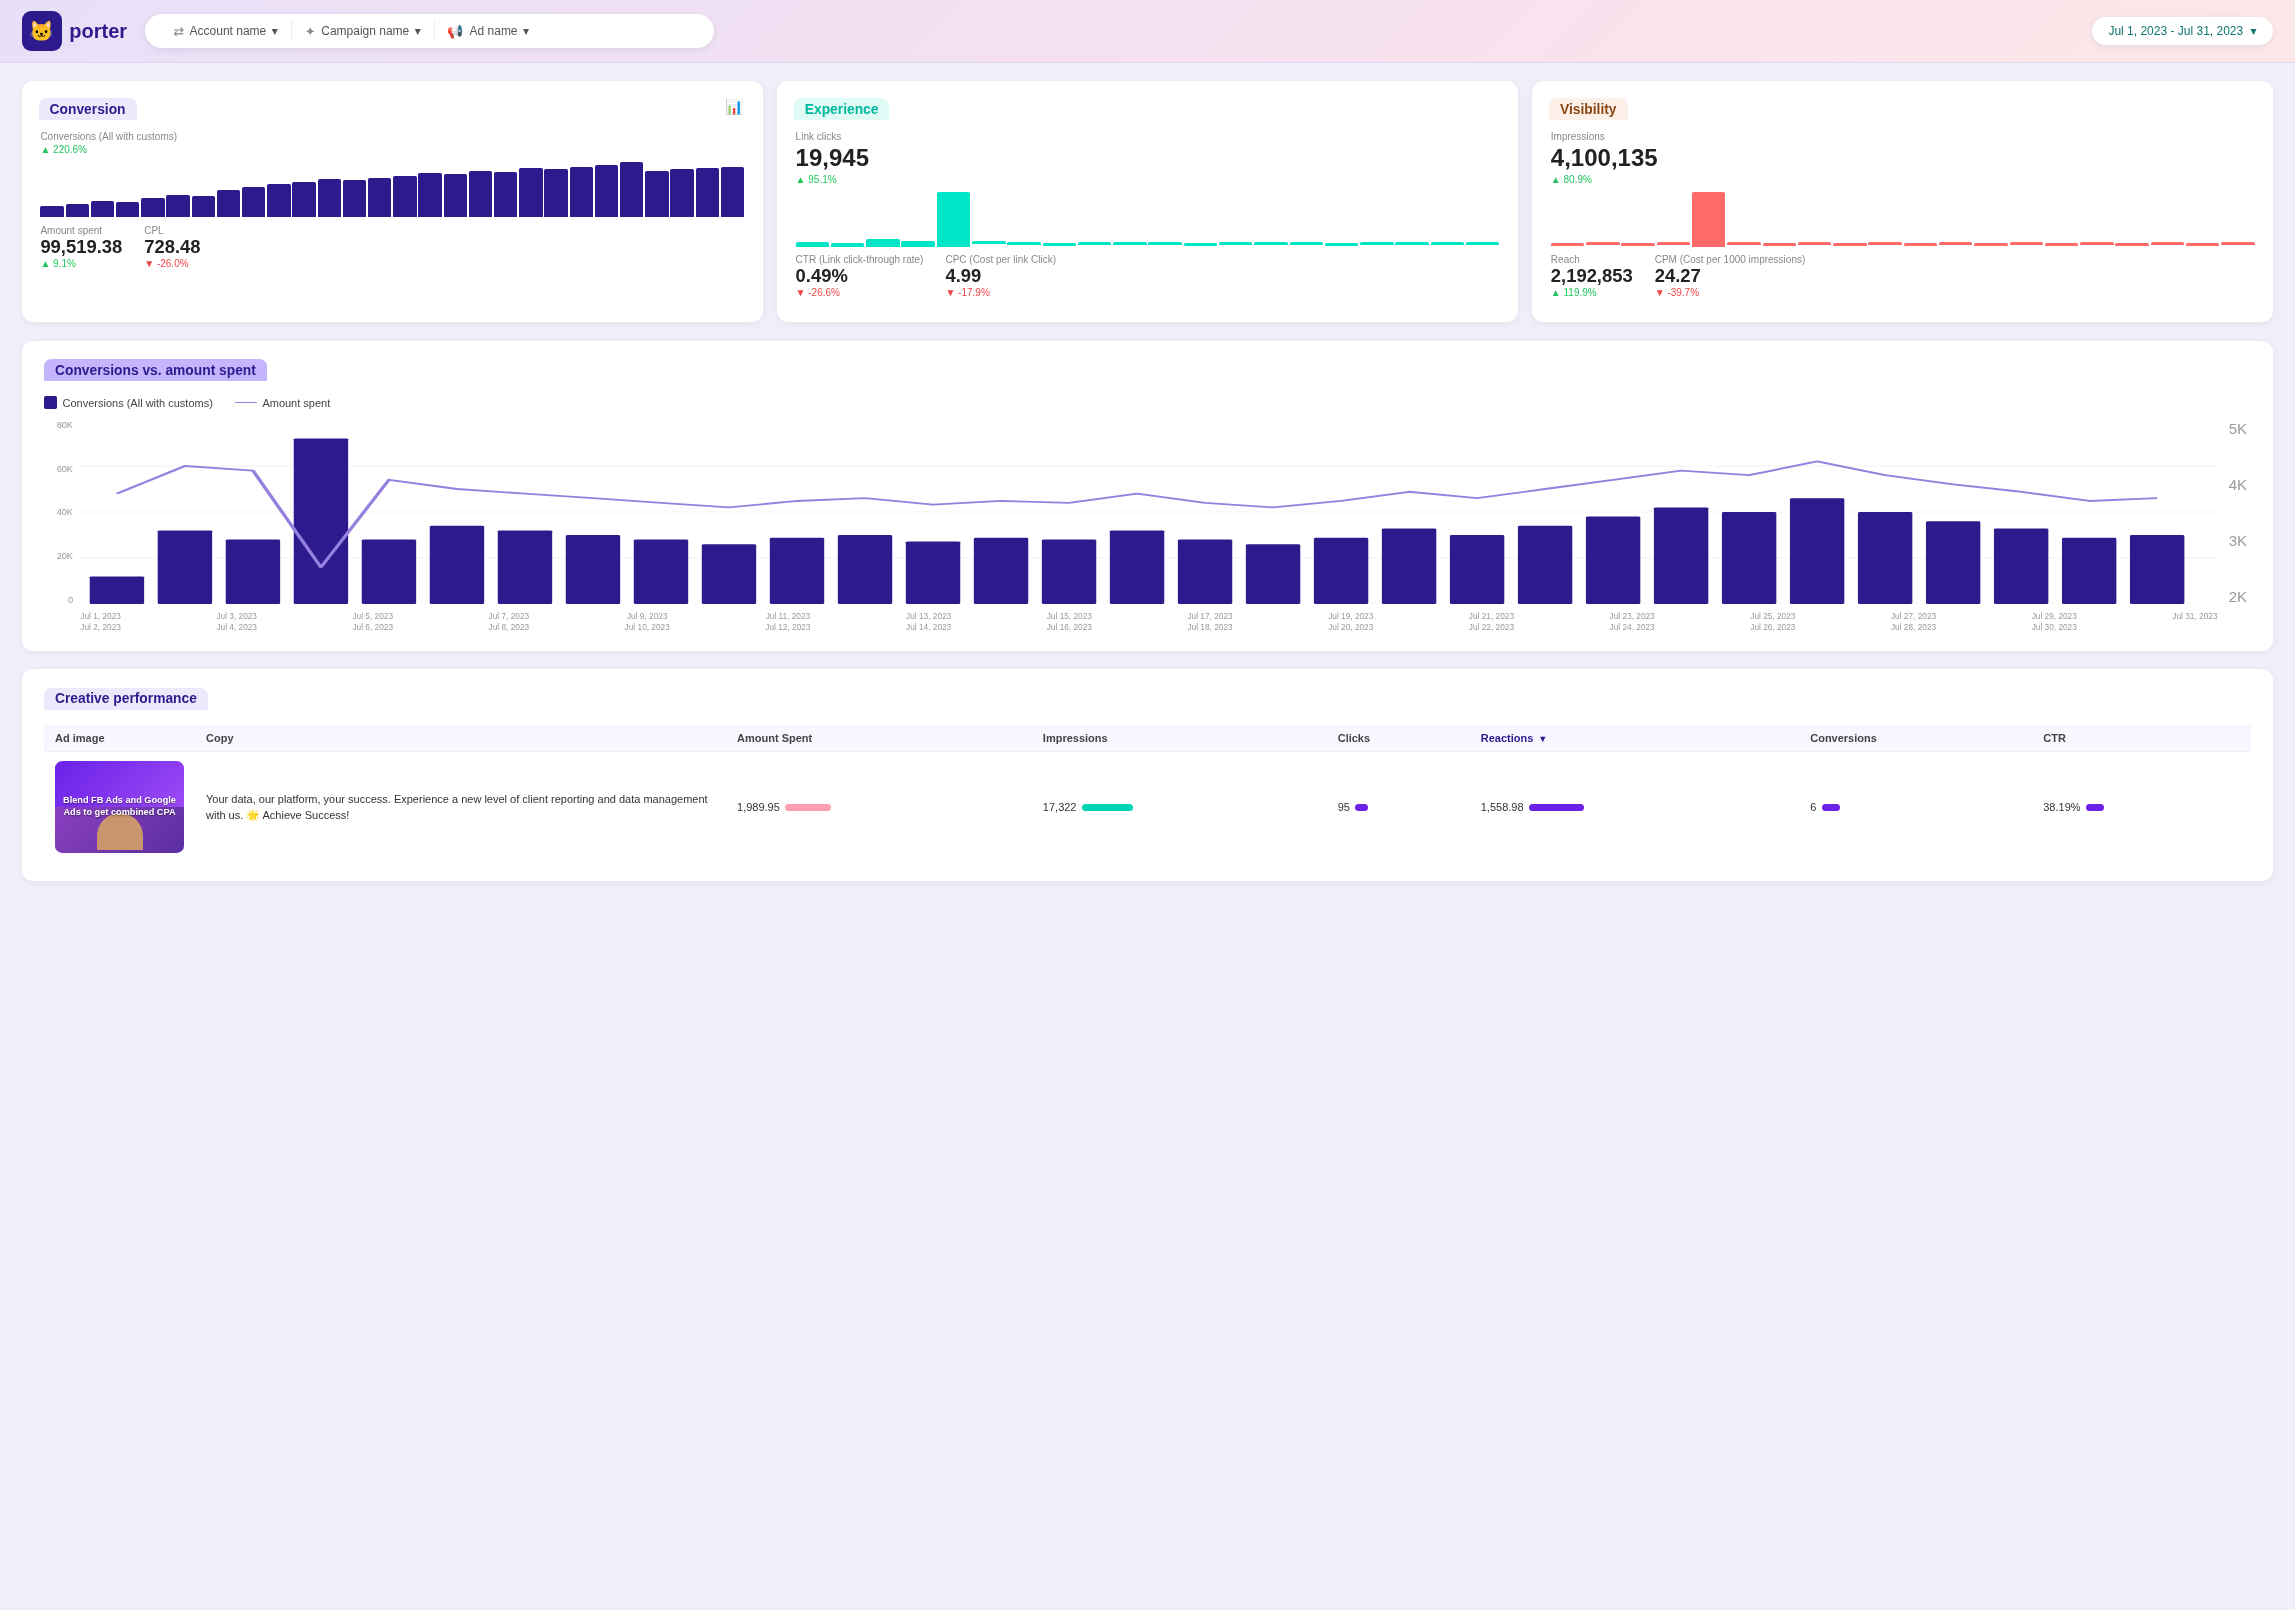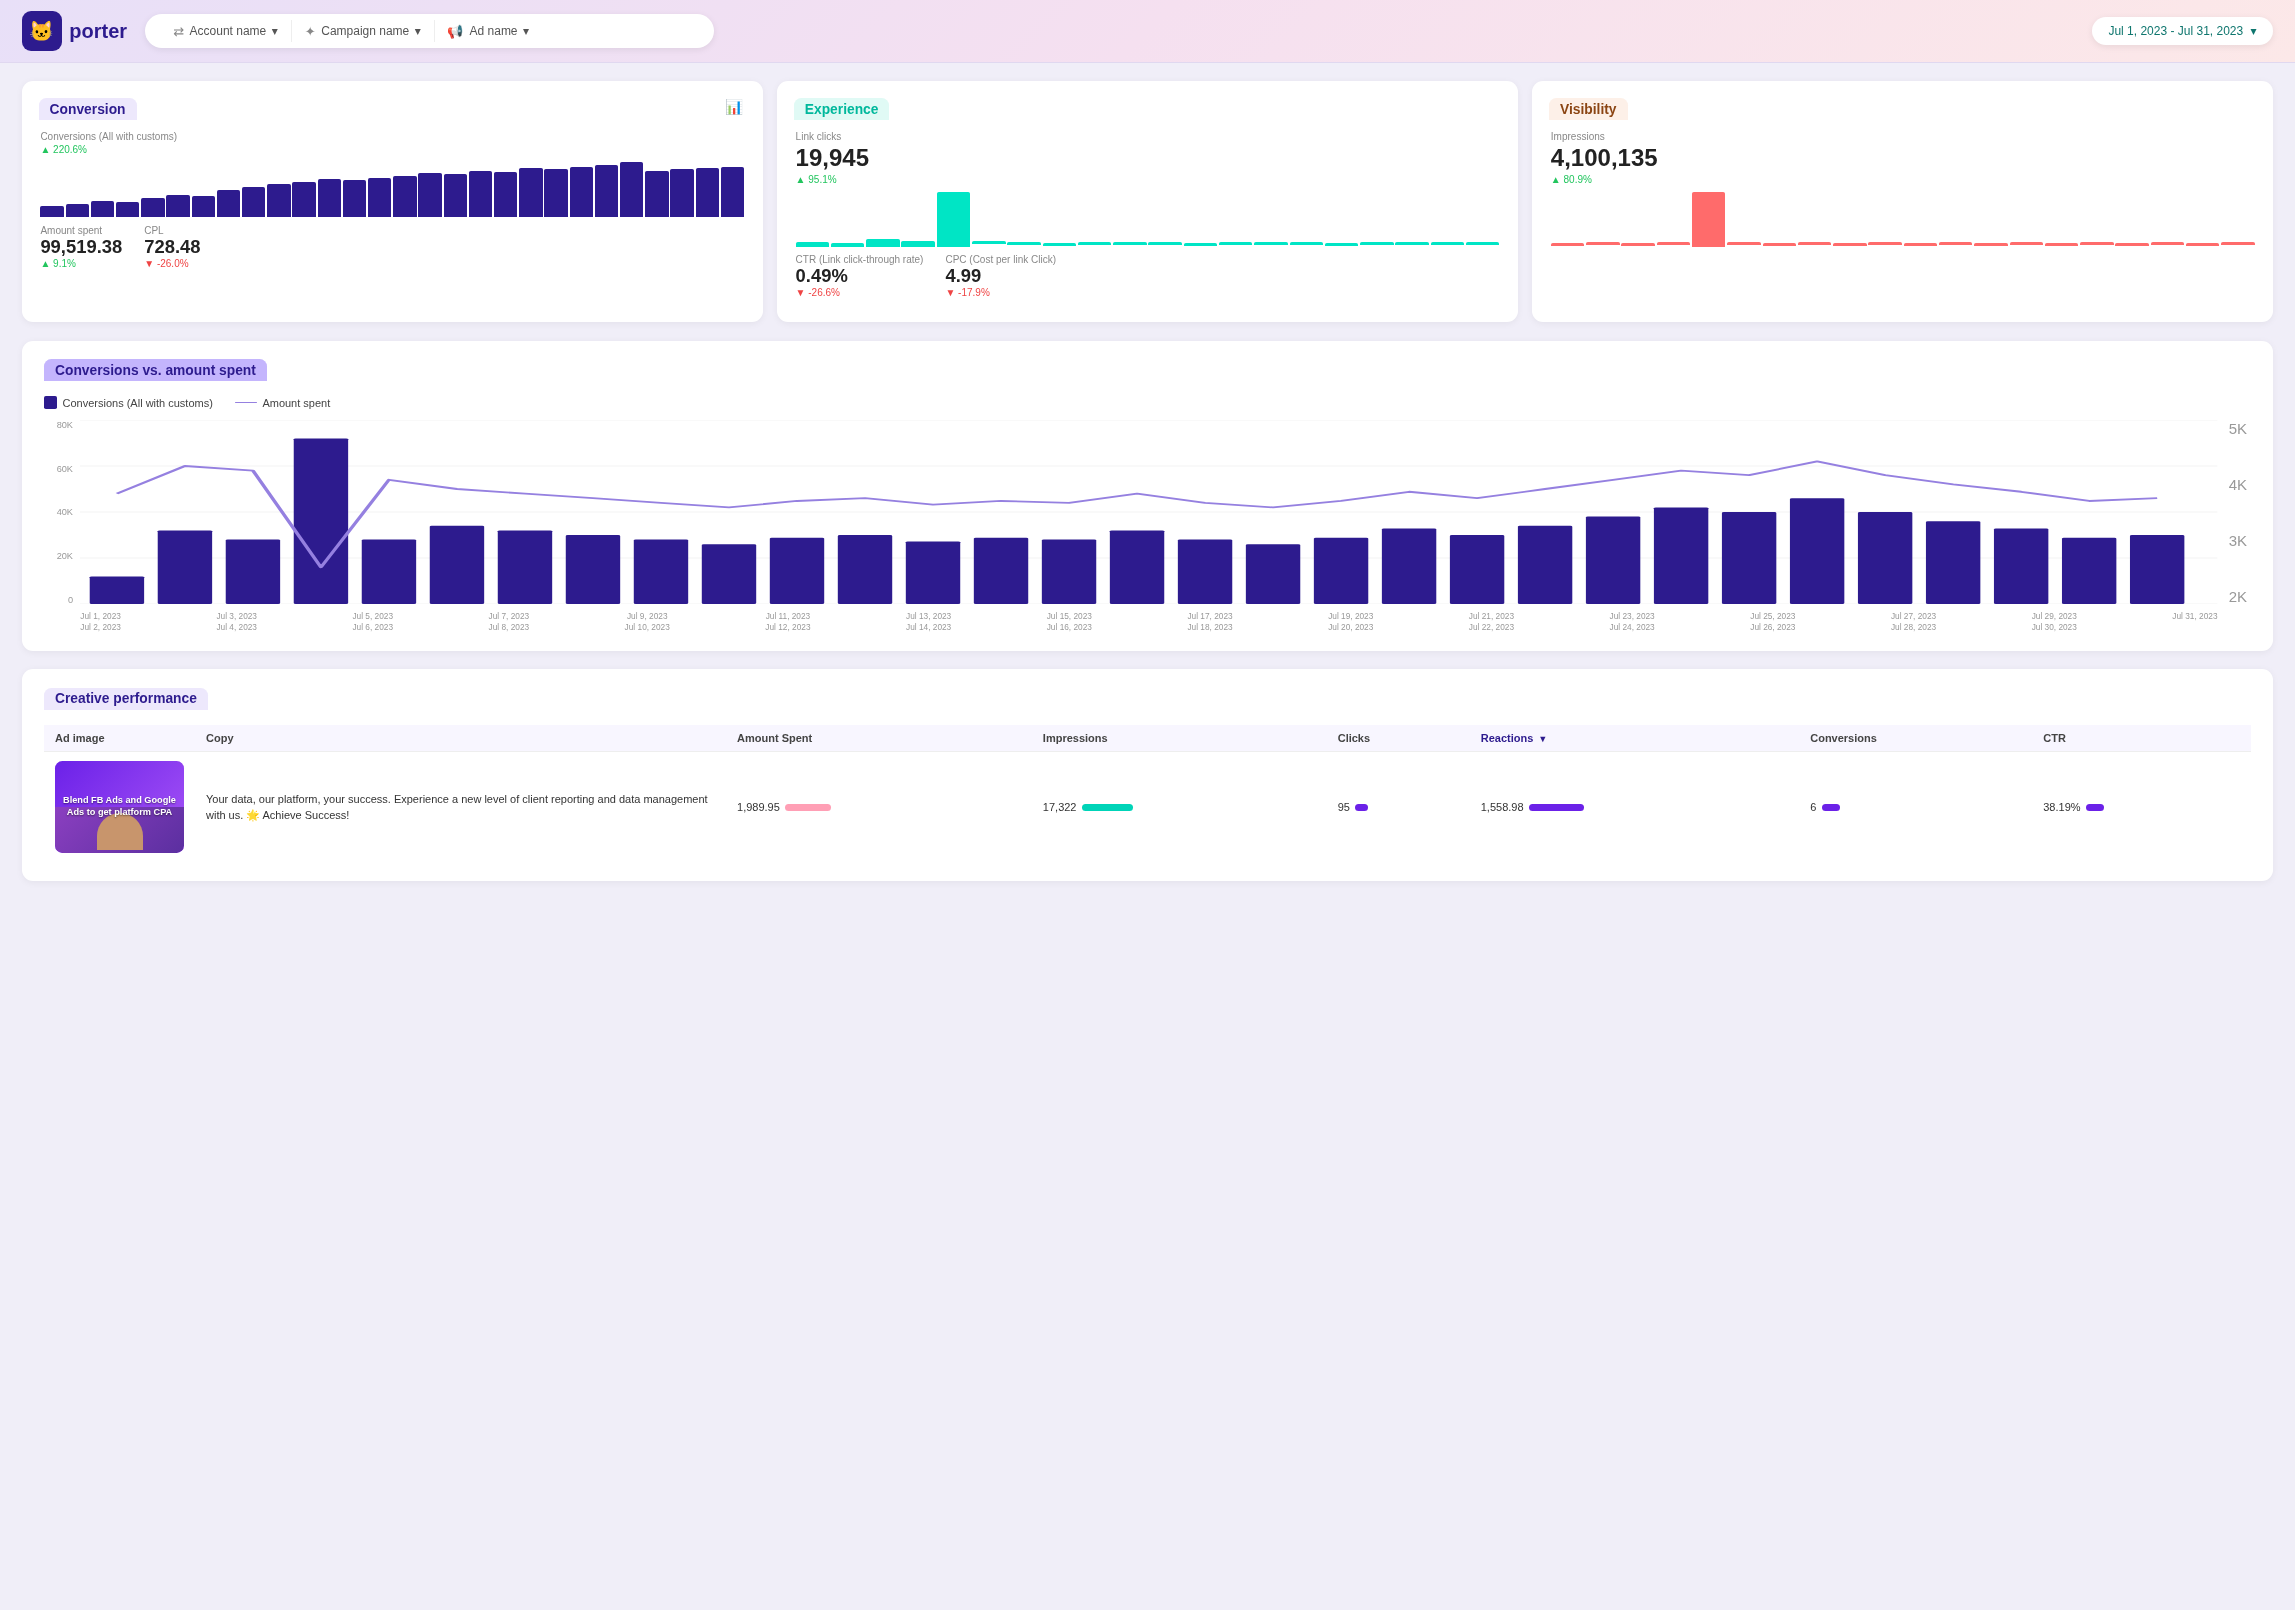--- a/index.html
+++ b/index.html
@@ -393,20 +393,32 @@
         <div class="bar dashed-red" style="height:9%"></div>
         <div class="bar dashed-red" style="height:8%"></div>
         <div class="bar dashed-red" style="height:9%"></div>
         <div class="bar dashed-red" style="height:8%"></div>
         <div class="bar dashed-red" style="height:9%"></div>
         <div class="bar dashed-red" style="height:8%"></div>
         <div class="bar dashed-red" style="height:9%"></div>
         <div class="bar dashed-red" style="height:8%"></div>
         <div class="bar dashed-red" style="height:9%"></div>
       </div>
+      <div class="sub-metrics">
+        <div>
+          <div class="sub-metric-label">Reach</div>
+          <div class="sub-metric-value">2,192,853</div>
+          <div class="metric-change up">▲ 119.9%</div>
+        </div>
+        <div>
+          <div class="sub-metric-label">CPM (Cost per 1000 impressions)</div>
+          <div class="sub-metric-value">24.27</div>
+          <div class="metric-change down">▼ -39.7%</div>
+        </div>
+      </div>
     </div>
   </div>
 
   <div class="chart-section">
     <div class="chart-title">Conversions vs. amount spent</div>
     <div class="chart-legend">
       <div class="legend-item">
         <div class="legend-box"></div>
         <span>Conversions (All with customs)</span>
       </div>
@@ -560,21 +572,21 @@
           <th>Clicks</th>
           <th class="highlight sortable">Reactions <span class="sort-arrow">▼</span></th>
           <th>Conversions</th>
           <th>CTR</th>
         </tr>
       </thead>
       <tbody>
         <tr class="table-row">
           <td class="ad-image-cell">
             <div class="ad-image-placeholder">
-              <div style="position:relative;z-index:2;font-size:9.2px;font-weight:700;line-height:1.3;text-shadow:0 0.9px 1.8px rgba(0,0,0,0.5);">Blend FB Ads and Google Ads to get platform CPA</div>
+              <div style="position:relative;z-index:2;font-size:9.2px;font-weight:700;line-height:1.3;text-shadow:0 0.9px 1.8px rgba(0,0,0,0.5);">Blend FB Ads and Google Ads to get combined CPA</div>
               <div style="position:absolute;bottom:0;left:0;right:0;height:46px;background:linear-gradient(135deg,#8b3fc0,#5b2fa0);border-radius:0 0 7.3px 7.3px;"></div>
 
               <div style="position:absolute;bottom:3.7px;left:50%;transform:translateX(-50%);width:46px;height:37px;background:#c8956c;border-radius:27.5px 27.5px 0 0;"></div>
             </div>
           </td>
           <td class="copy-cell">
             <span>Your data, our platform, your success. Experience a new level of client reporting and data management with us. 🌟 Achieve Success!</span>
           </td>
           <td>
             <div class="bar-cell">

